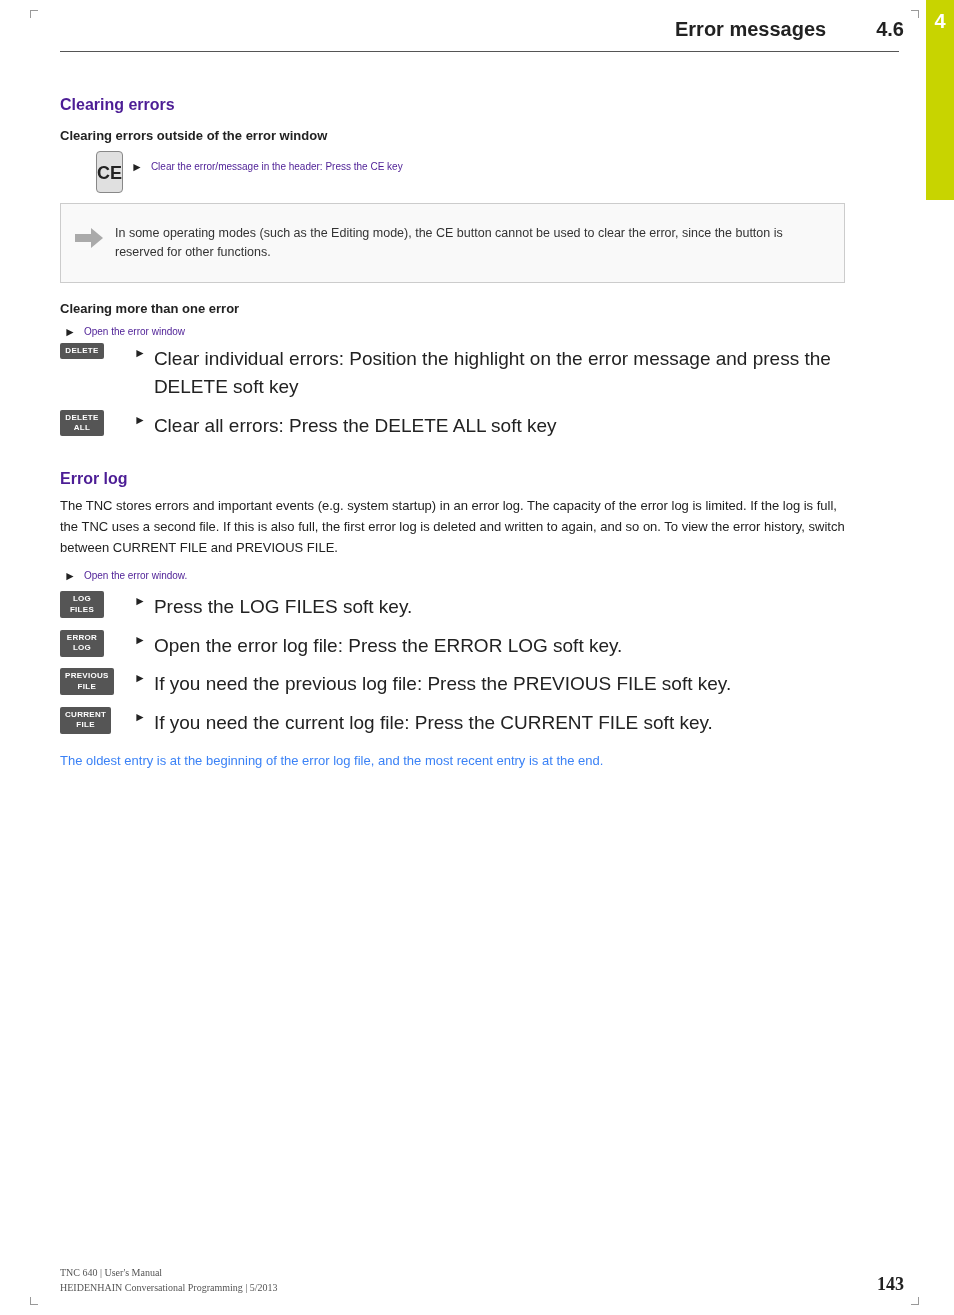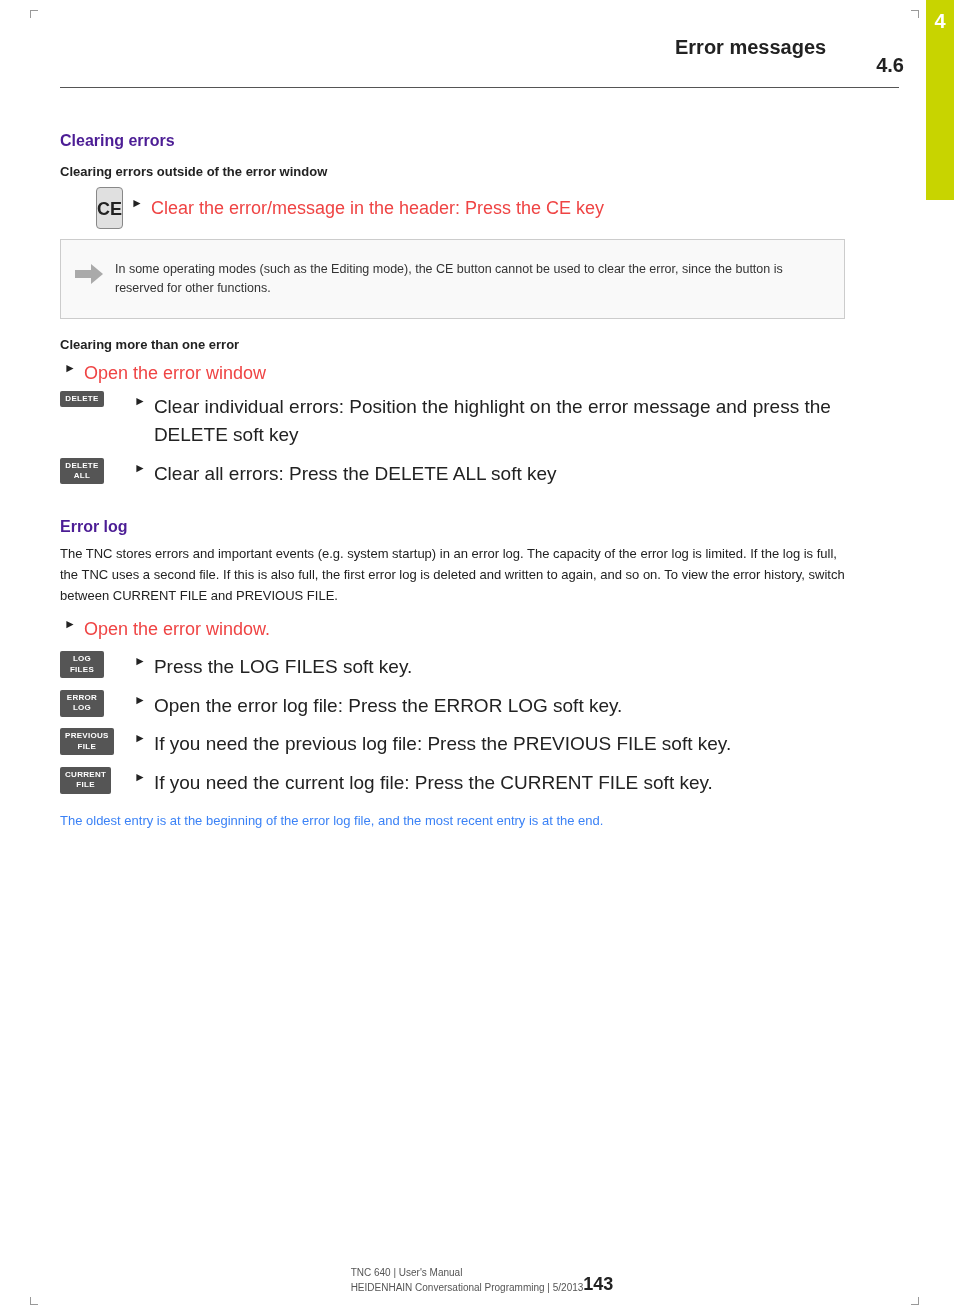--- a/index.html
+++ b/index.html
@@ -160,22 +160,22 @@
       margin-bottom: 4px;
       padding-left: 4px;
     }
     .bullet-arrow {
       color: #222;
       font-size: 12px;
       flex-shrink: 0;
       margin-top: 1px;
     }
     .bullet-text {
-      font-size: 18px;
-      color: #ef4444;
+      font-size: 10px;
+      color: #4c1d95;
       line-height: 1.5;
     }
 
     
     .clearing-outer {
       margin-top: 10px;
     }
 
     
     .clearing-more {
@@ -213,22 +213,23 @@
       line-height: 1.5;
     }
 
     
     .page-footer {
       position: absolute;
       bottom: 20px;
       left: 60px;
       right: 50px;
       display: flex;
-      justify-content: center;
+      justify-content: space-between;
       align-items: flex-end;
+      font-family: Liberation Serif, serif;
     }
     .footer-left {
       font-size: 10px;
       color: #555;
       line-height: 1.5;
     }
     .footer-right {
       font-size: 18px;
       font-weight: bold;
       color: #222;
@@ -288,21 +289,21 @@
   <div class="corner-mark-tr"></div>
   <div class="corner-mark-bl"></div>
   <div class="corner-mark-br"></div>
 
   <div class="chapter-tab">
     <span class="chapter-tab-number">4</span>
   </div>
 
   <div class="page-header">
     <span class="page-header-title">Error messages</span>
-    <span style="margin-left:30px;margin-top:36px;" class="page-header-section">4.6</span>
+    <span style="margin-left:30px;" class="page-header-section">4.6</span>
   </div>
   <hr class="header-rule">
 
   <div class="content">
 
     <div class="clearing-outer">
       <div class="section-title">Clearing errors</div>
 
       <div class="subsection-title">Clearing errors outside of the error window</div>
 

